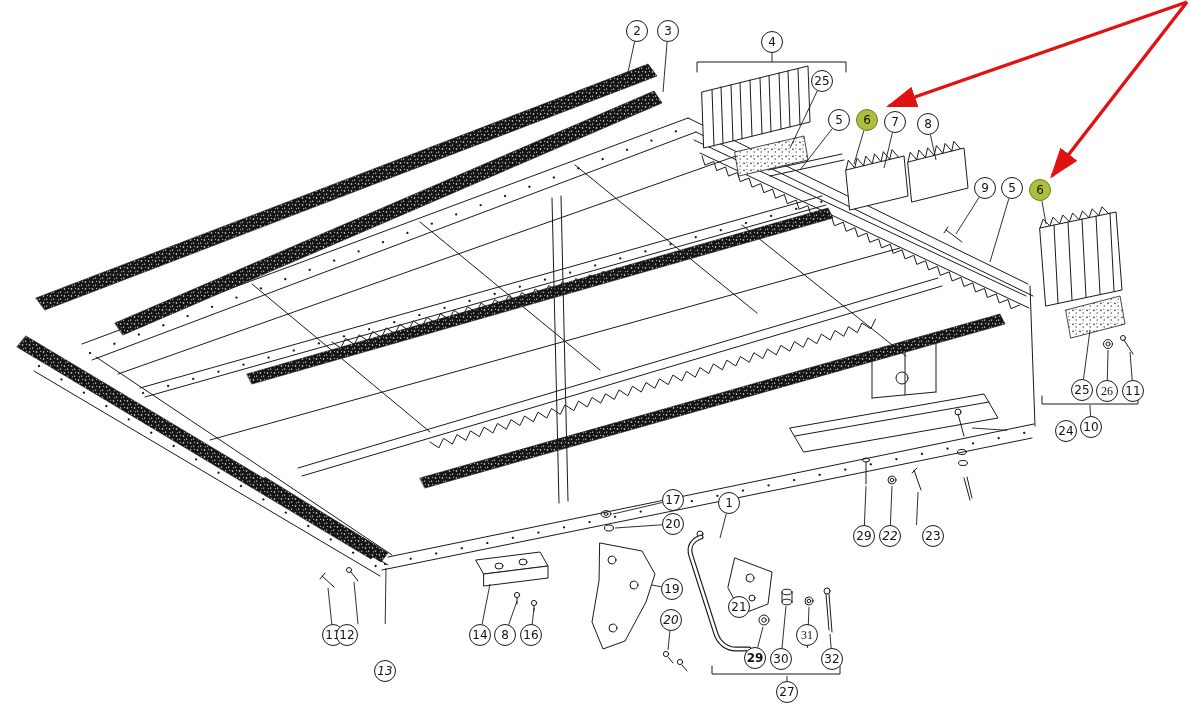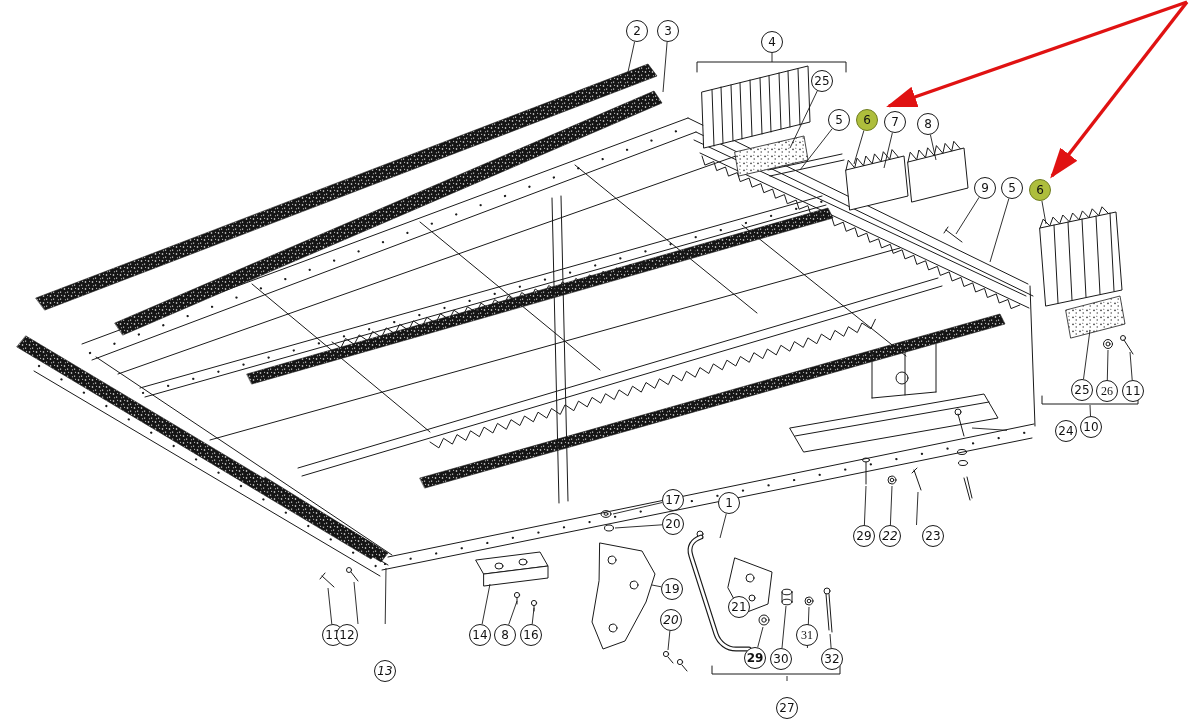--- a/index.html
+++ b/index.html
@@ -302,21 +302,21 @@
       <div class="callout" style="left: 662px; top: 489px;">17</div>
       <div class="callout" style="left: 662px; top: 513px;">20</div>
       <div class="callout" style="left: 718px; top: 492px;">1</div>
       <div class="callout" style="left: 661px; top: 578px;">19</div>
       <div class="callout" style="left: 660px; top: 609px; font-style: italic;">20</div>
       <div class="callout" style="left: 728px; top: 596px;">21</div>
       <div class="callout" style="left: 744px; top: 647px; font-weight: bold;">29</div>
       <div class="callout" style="left: 770px; top: 648px; text-align: center;">30</div>
       <div class="callout" style="left: 796px; top: 624px; font-family: Liberation Serif, serif;">31</div>
       <div class="callout" style="left: 821px; top: 648px;">32</div>
-      <div class="callout" style="left: 776px; top: 681px; margin-top: 16px;">27</div>
+      <div class="callout" style="left: 776px; top: 681px;">27</div>
       <div class="callout" style="left: 322px; top: 624px;">11</div>
       <div class="callout" style="left: 336px; top: 624px;">12</div>
       <div class="callout" style="left: 374px; top: 660px; font-style: italic;">13</div>
       <div class="callout" style="left: 469px; top: 624px; text-align: center;">14</div>
       <div class="callout" style="left: 494px; top: 624px;">8</div>
       <div class="callout" style="left: 520px; top: 624px;">16</div>
     </div>
 
 </div>
 

